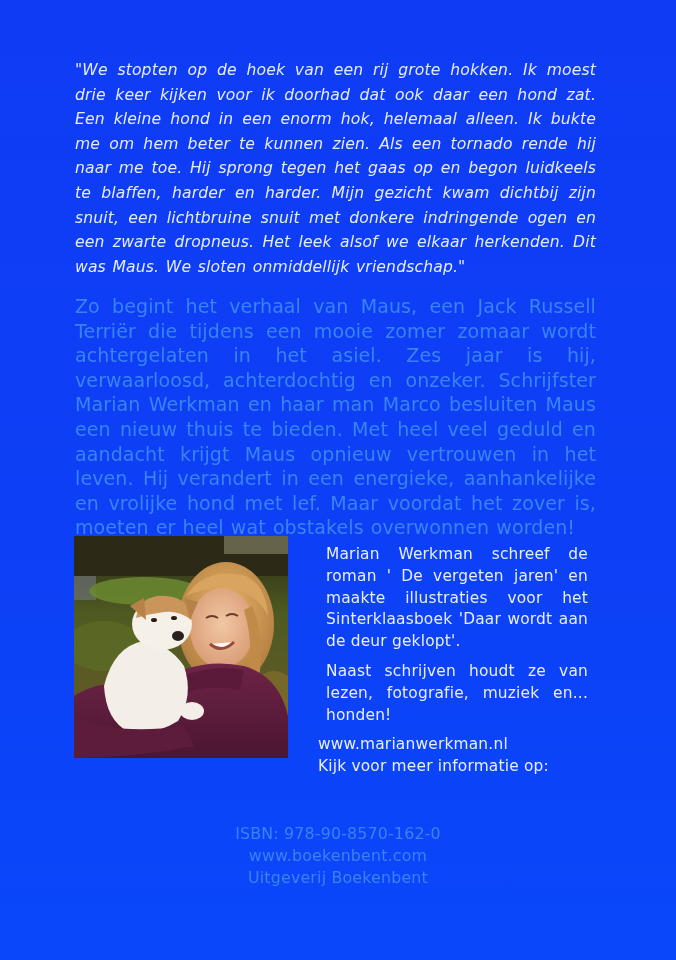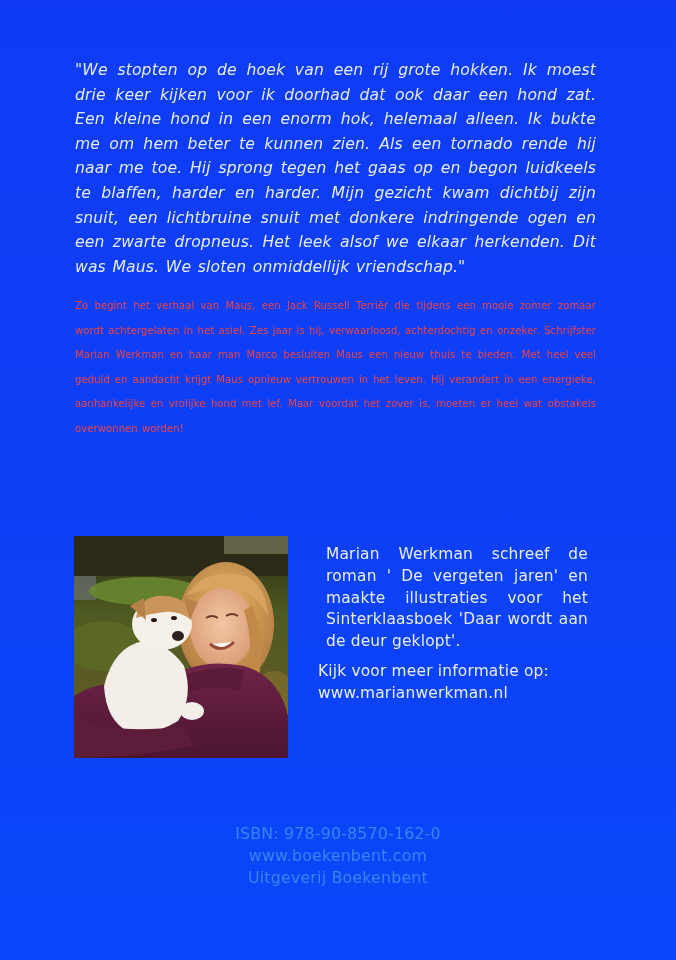--- a/index.html
+++ b/index.html
@@ -33,26 +33,26 @@
       letter-spacing: 0.15px;
       word-spacing: 1.5px;
       color: #e6ecff;
     }
     .summary {
       position: absolute;
       left: 75px;
       top: 294px;
       width: 521px;
       margin: 0;
-      font-size: 10px;
+      font-size: 19px;
       line-height: 24.6px;
       text-align: justify;
       letter-spacing: 0.1px;
       word-spacing: 1px;
-      color: #ef4444;
+      color: #3b82f6;
     }
     .author-photo {
       position: absolute;
       left: 74px;
       top: 536px;
       width: 214px;
       height: 222px;
       overflow: hidden;
       background: #3d3a1c;
     }
@@ -164,22 +164,23 @@
 
       <ellipse cx="62" cy="205" rx="10" ry="12" fill="#f3efe8"></ellipse>
       <ellipse cx="118" cy="175" rx="12" ry="9" fill="#f3efe8"></ellipse>
 
       <path d="M0 180 Q40 200 110 190 L120 210 Q60 222 0 222 Z" fill="#5e1c3b"></path>
     </svg>
   </div>
 
   <div class="bio">
     <p>Marian Werkman schreef de roman ' De vergeten jaren' en maakte illustraties voor het Sinterklaasboek 'Daar wordt aan de deur geklopt'.</p>
+    <p class="last-left">Naast schrijven houdt ze van lezen, fotografie, muziek en... honden!</p>
+    <span class="bio-line">www.marianwerkman.nl</span>
     <span class="bio-line">Kijk voor meer informatie op:</span>
-    <span class="bio-line">www.marianwerkman.nl</span>
   </div>
 
   <div class="footer">
     <div>ISBN: 978-90-8570-162-0</div>
     <div>www.boekenbent.com</div>
     <div>Uitgeverij Boekenbent</div>
   </div>
 
 </div>
 

